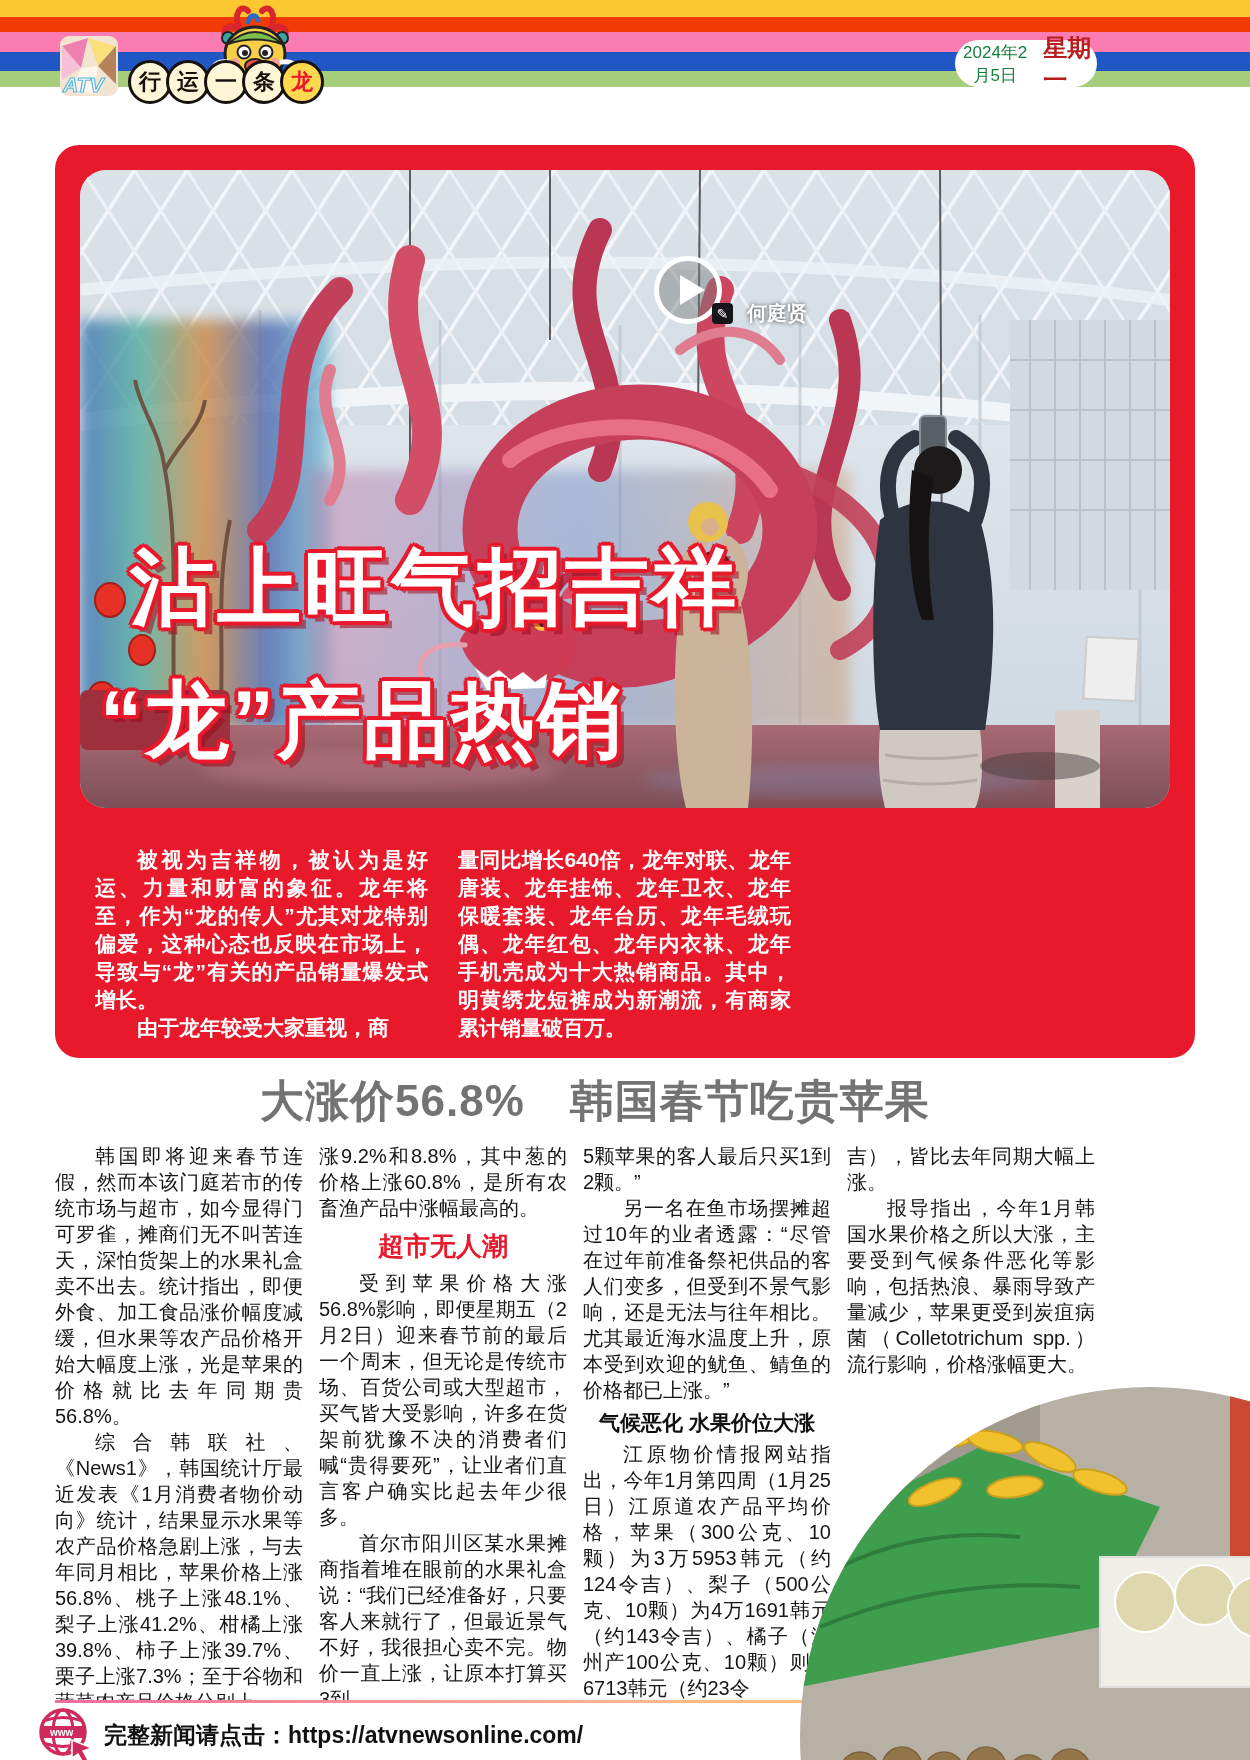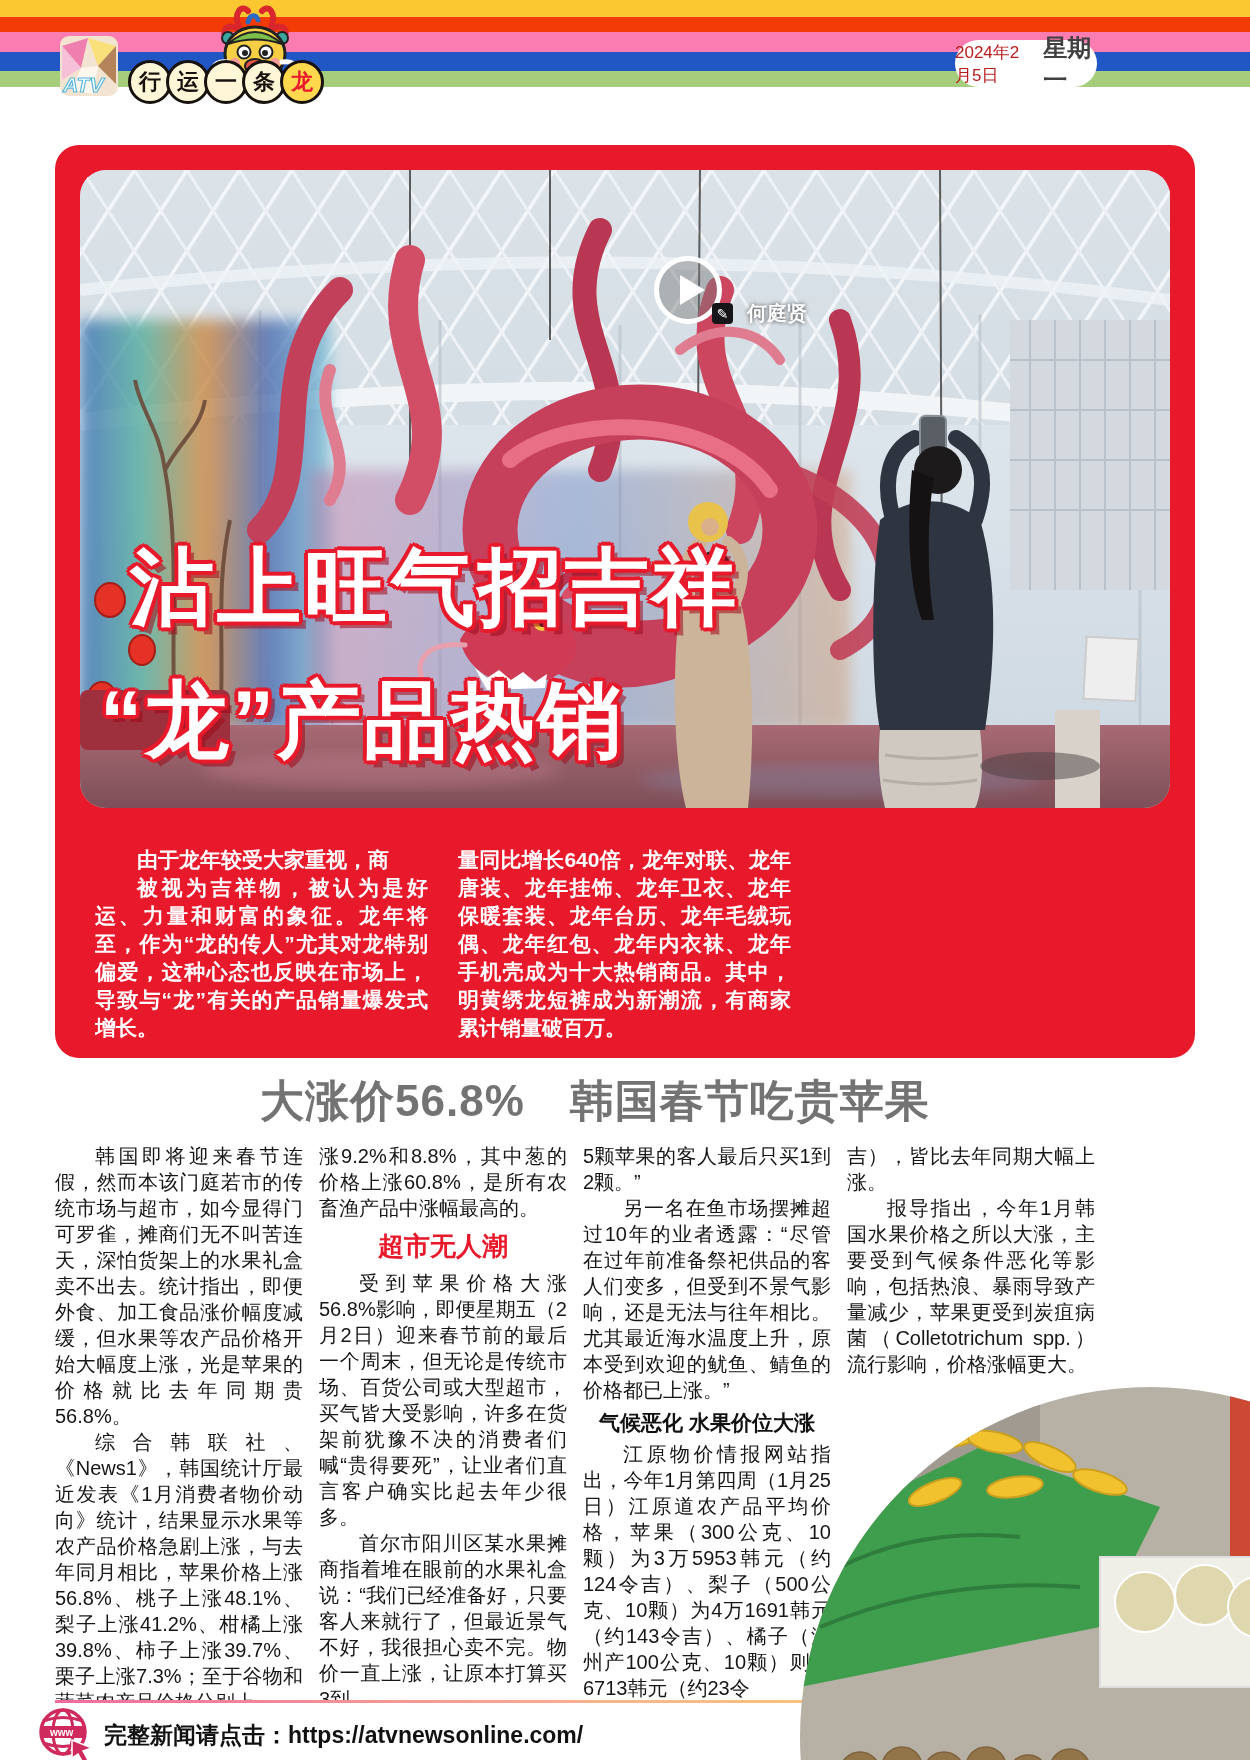--- a/index.html
+++ b/index.html
@@ -19,22 +19,22 @@
   .mascot{position:absolute;left:200px;top:0px;width:110px;height:96px;}
   .badge-row{position:absolute;left:128px;top:60px;display:flex;}
   .badge-circle{width:44px;height:44px;border-radius:50%;background:#fff6d8;border:3px solid #17120e;
     display:flex;align-items:center;justify-content:center;font-size:22px;font-weight:900;color:#17120e;
     margin-left:-6px;box-sizing:border-box;}
   .badge-circle:first-child{margin-left:0;}
   .badge-circle.last{background:#ffd84d;color:#e8192b;}
 
   .date-pill{position:absolute;left:955px;top:40px;width:142px;height:47px;background:#fff;border-radius:24px;
     display:flex;align-items:center;justify-content:center;gap:8px;}
-  .date-pill .d{font-size:17px;color:#b91c1c;}
-  .date-pill .w{font-size:24px;font-weight:900;color:#404040;}
+  .date-pill .d{font-size:17px;color:#15803d;text-align:center;}
+  .date-pill .w{font-size:24px;font-weight:900;color:#b91c1c;}
 
   
   .hero-card{position:absolute;left:55px;top:145px;width:1140px;height:913px;background:#e8192b;border-radius:24px;}
   .hero-photo{position:absolute;left:80px;top:170px;width:1090px;height:638px;border-radius:26px;overflow:hidden;}
   .hero-photo svg{display:block;}
 
   .play-btn{position:absolute;left:654px;top:256px;width:68px;height:68px;border:5px solid #fff;border-radius:50%;
     background:rgba(120,120,120,.45);box-sizing:border-box;}
   .play-btn .tri{width:0;height:0;border-top:15px solid transparent;border-bottom:15px solid transparent;
     border-left:25px solid #fff;margin:14px 0 0 21px;}
@@ -300,22 +300,22 @@
         <span>✎</span>
       </span>
     <span class="name">何庭贤</span>
   </div>
 
   <div class="hero-headline hl1">沾上旺气招吉祥</div>
   <div class="hero-headline hl2">“龙”产品热销</div>
 
   <div class="hero-cols">
     <div class="hero-col">
+      <p class="indent">被视为吉祥物，被认为是好运、力量和财富的象征。龙年将至，作为“龙的传人”尤其对龙特别偏爱，这种心态也反映在市场上，导致与“龙”有关的产品销量爆发式增长。</p>
       <p class="indent">由于龙年较受大家重视，商</p>
-      <p class="indent">被视为吉祥物，被认为是好运、力量和财富的象征。龙年将至，作为“龙的传人”尤其对龙特别偏爱，这种心态也反映在市场上，导致与“龙”有关的产品销量爆发式增长。</p>
     </div>
     <div class="hero-col">
       <p>量同比增长640倍，龙年对联、龙年唐装、龙年挂饰、龙年卫衣、龙年保暖套装、龙年台历、龙年毛绒玩偶、龙年红包、龙年内衣袜、龙年手机壳成为十大热销商品。其中，明黄绣龙短裤成为新潮流，有商家累计销量破百万。</p>
     </div>
   </div>
 
   <div class="art-headline">大涨价56.8%　韩国春节吃贵苹果</div>
 
   <div class="art-cols">
     <div class="art-col">

